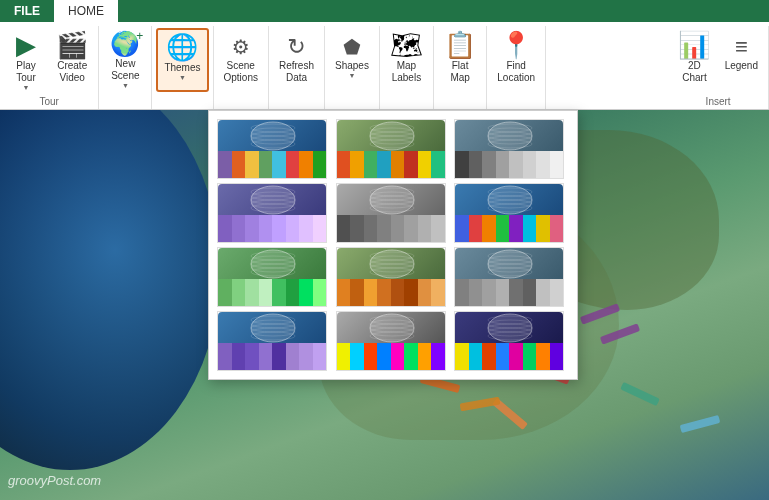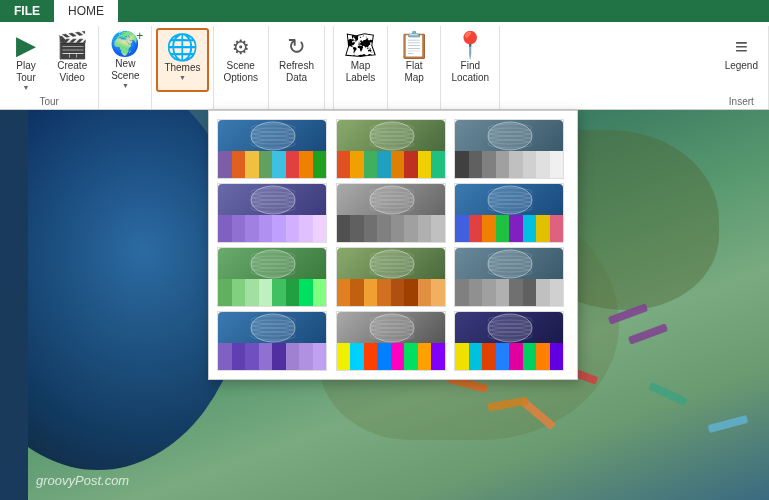--- a/index.html
+++ b/index.html
@@ -223,20 +223,27 @@
     <div class="ribbon-items">
       <div class="ribbon-btn">
         <span class="icon icon-refresh"></span>
         <span class="label">Refresh<br>Data</span>
       </div>
     </div>
     <div class="ribbon-group-label"></div>
   </div>
 
   <div class="ribbon-group">
+    <div class="ribbon-items">
+      <div class="ribbon-btn">
+        <span class="icon icon-shapes"></span>
+        <span class="label">Shapes</span>
+        <span class="dropdown-arrow">▼</span>
+      </div>
+    </div>
     <div class="ribbon-group-label"></div>
   </div>
 
   <div class="ribbon-group">
     <div class="ribbon-items">
       <div class="ribbon-btn">
         <span class="icon icon-maplabels"></span>
         <span class="label">Map<br>Labels</span>
       </div>
     </div>
@@ -259,20 +266,24 @@
         <span class="icon icon-findloc"></span>
         <span class="label">Find<br>Location</span>
       </div>
     </div>
     <div class="ribbon-group-label"></div>
   </div>
 
 
   <div class="ribbon-group" style="margin-left:auto;">
     <div class="ribbon-items">
+      <div class="ribbon-btn">
+        <span class="icon icon-2dchart"></span>
+        <span class="label">2D<br>Chart</span>
+      </div>
       <div class="ribbon-btn">
         <span class="icon icon-legend"></span>
         <span class="label">Legend</span>
       </div>
     </div>
     <div class="ribbon-group-label">Insert</div>
   </div>
 
   <div class="themes-dropdown" id="themes-dropdown">
     <div class="themes-grid" id="themes-grid">
@@ -514,21 +525,21 @@
             <div class="theme-color-swatch" style="background: rgb(224, 0, 160);"></div>
             <div class="theme-color-swatch" style="background: rgb(0, 208, 96);"></div>
             <div class="theme-color-swatch" style="background: rgb(255, 128, 0);"></div>
             <div class="theme-color-swatch" style="background: rgb(96, 0, 224);"></div>
           </div>
         </div>
       </div>
   </div>
 </div>
 
-<div style="position:absolute;top:110px;left:0;right:0;bottom:0;background:linear-gradient(160deg,#2a5080 0%,#3a7a60 30%,#5a9a70 50%,#7aaa80 65%,#6a9a70 80%,#3a6a80 100%);overflow:hidden;margin-left:28px;">
+<div style="position:absolute;top:110px;left:0;right:0;bottom:0;background:linear-gradient(160deg,#2a5080 0%,#3a7a60 30%,#5a9a70 50%,#7aaa80 65%,#6a9a70 80%,#3a6a80 100%);overflow:hidden;">
 
   <div style="position:absolute;left:-80px;top:-40px;width:300px;height:400px;background:radial-gradient(ellipse at 65% 45%,#2a6aaa 0%,#0a3060 60%,#051020 100%);border-radius:50%;opacity:0.9;"></div>
 
   <div style="position:absolute;right:50px;top:20px;width:220px;height:180px;background:rgba(80,100,50,0.5);border-radius:40% 60% 50% 70%;opacity:0.8;"></div>
   <div style="position:absolute;right:150px;top:80px;width:300px;height:250px;background:rgba(90,110,55,0.4);border-radius:30% 70% 60% 40%;opacity:0.6;"></div>
 
   <div style="position:absolute;bottom:12px;left:8px;color:rgba(255,255,255,0.75);font-size:13px;font-style:italic;">groovyPost.com</div>
 
   <div id="markers-container">
       <div class="marker" style="left: 340px; top: 250px; background: rgb(212, 160, 32); transform: rotate(-30deg);"></div>

